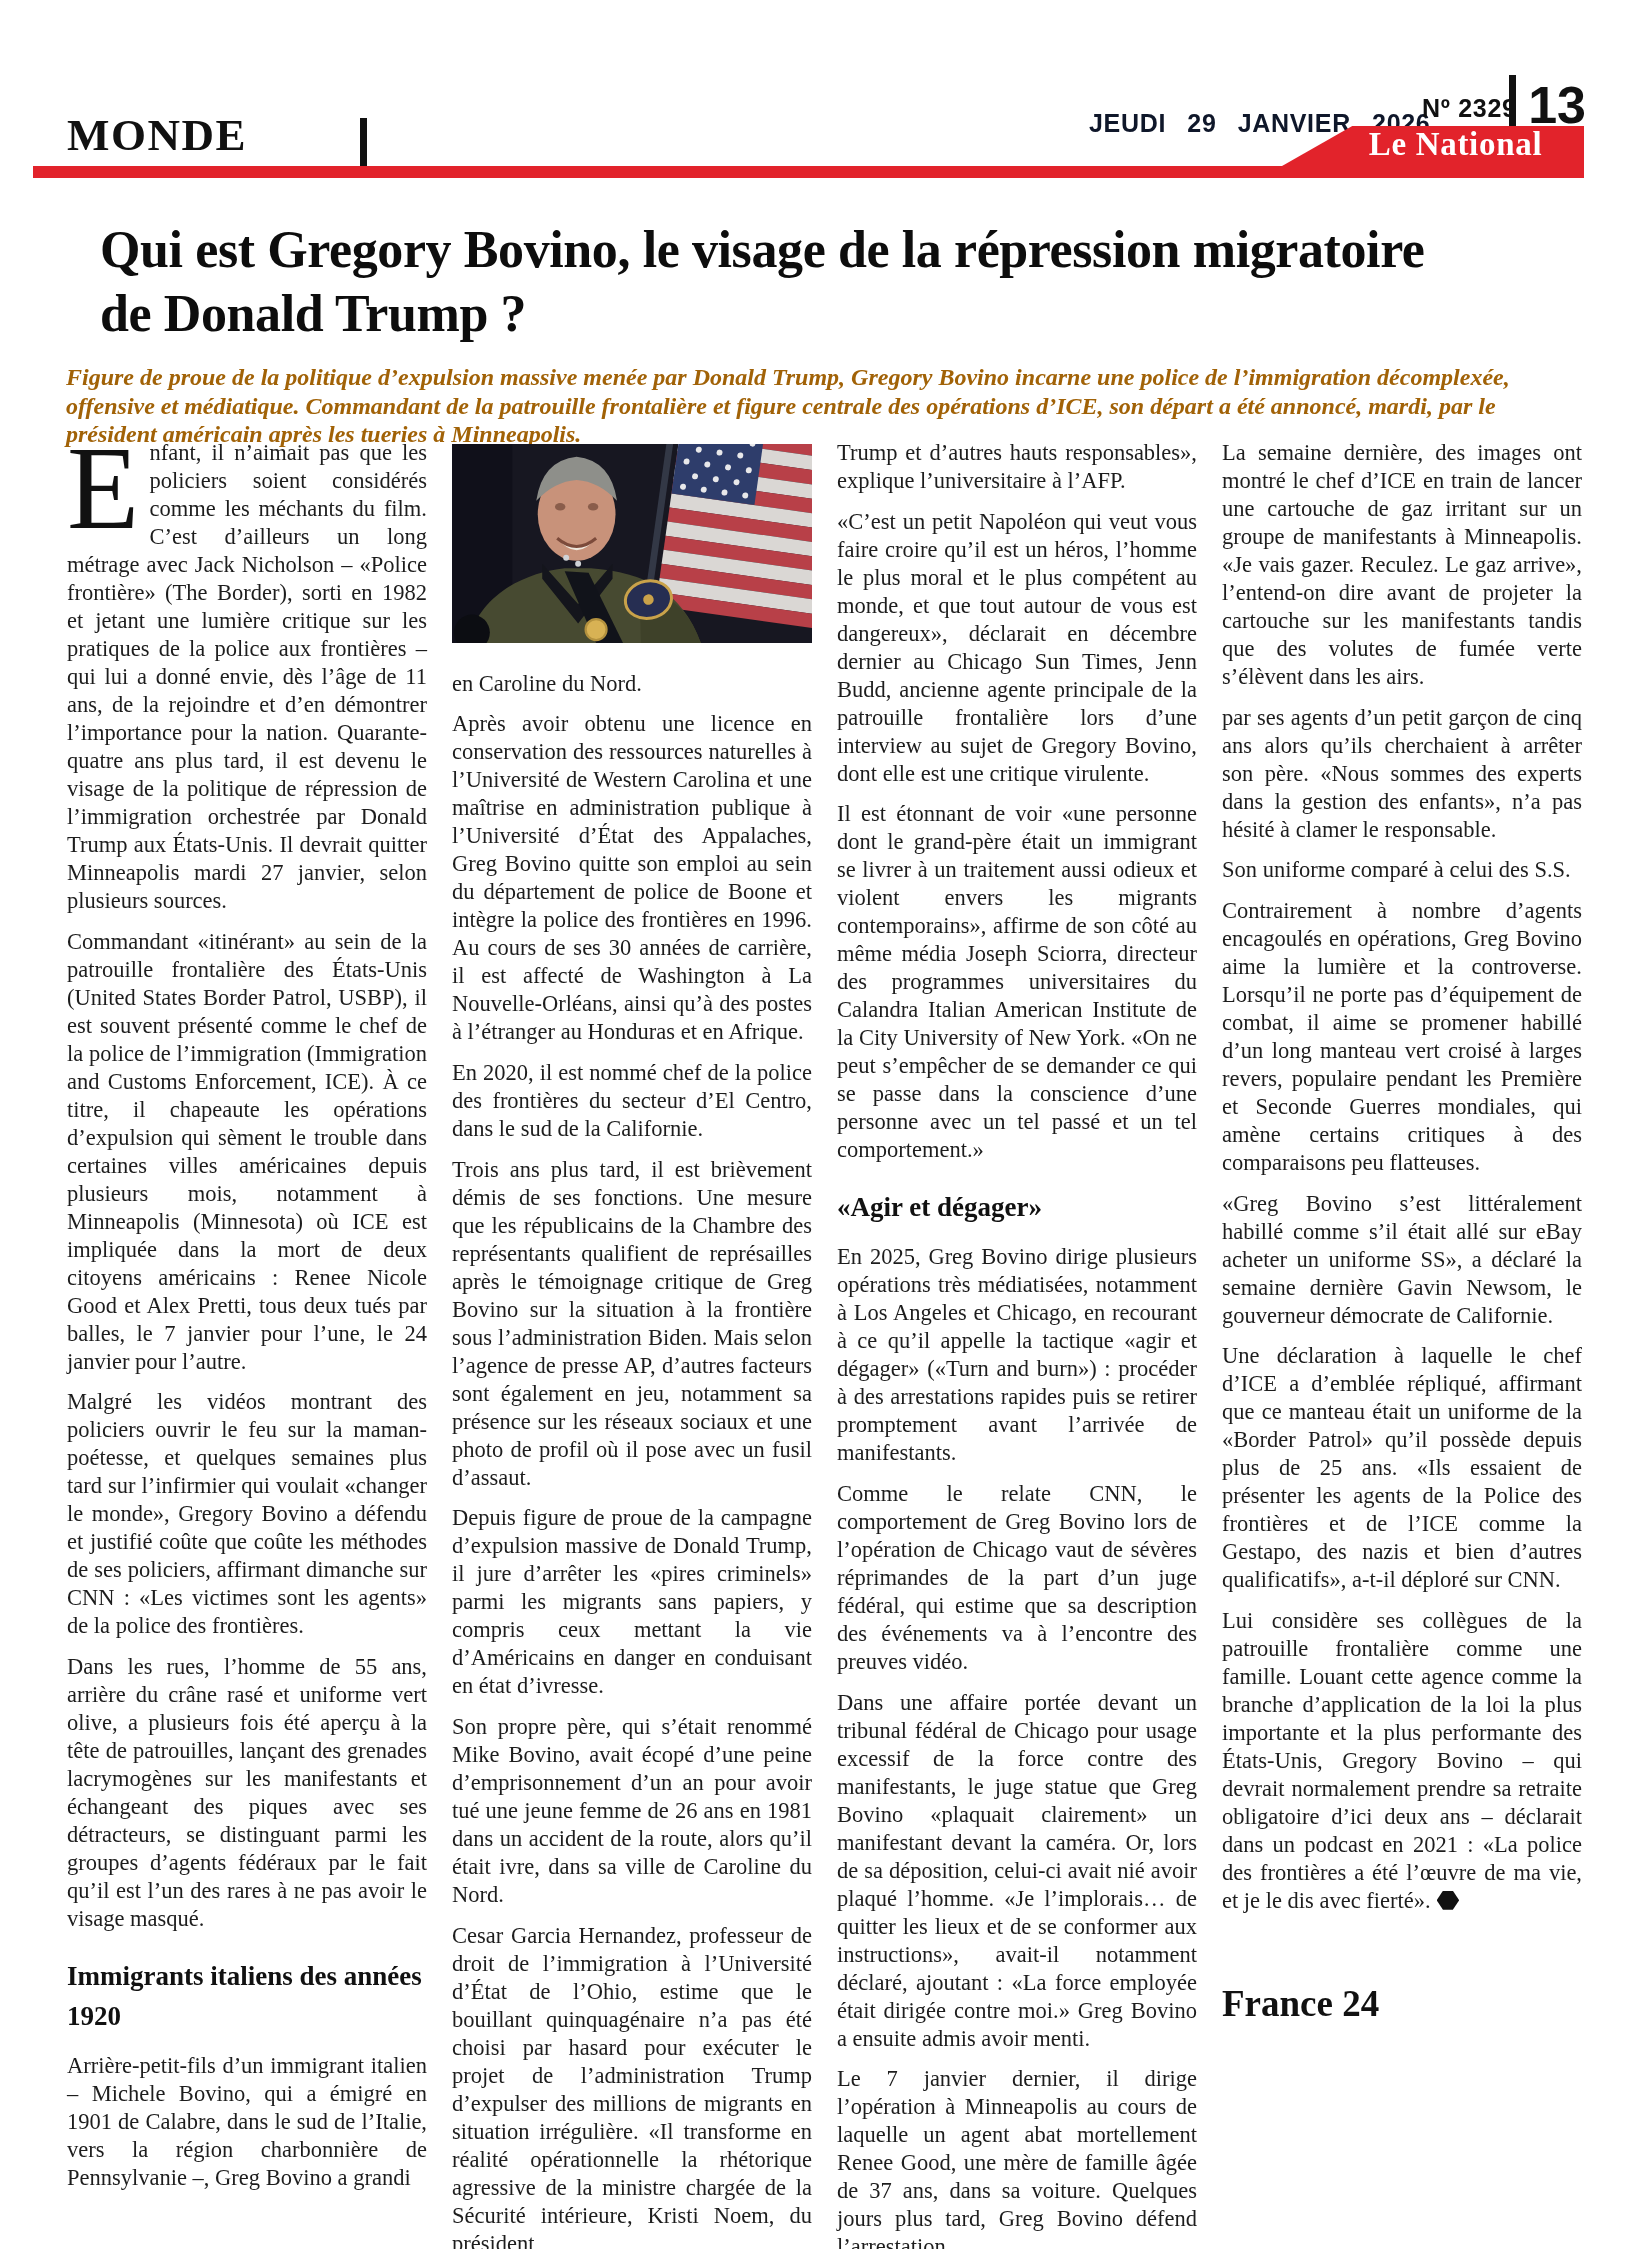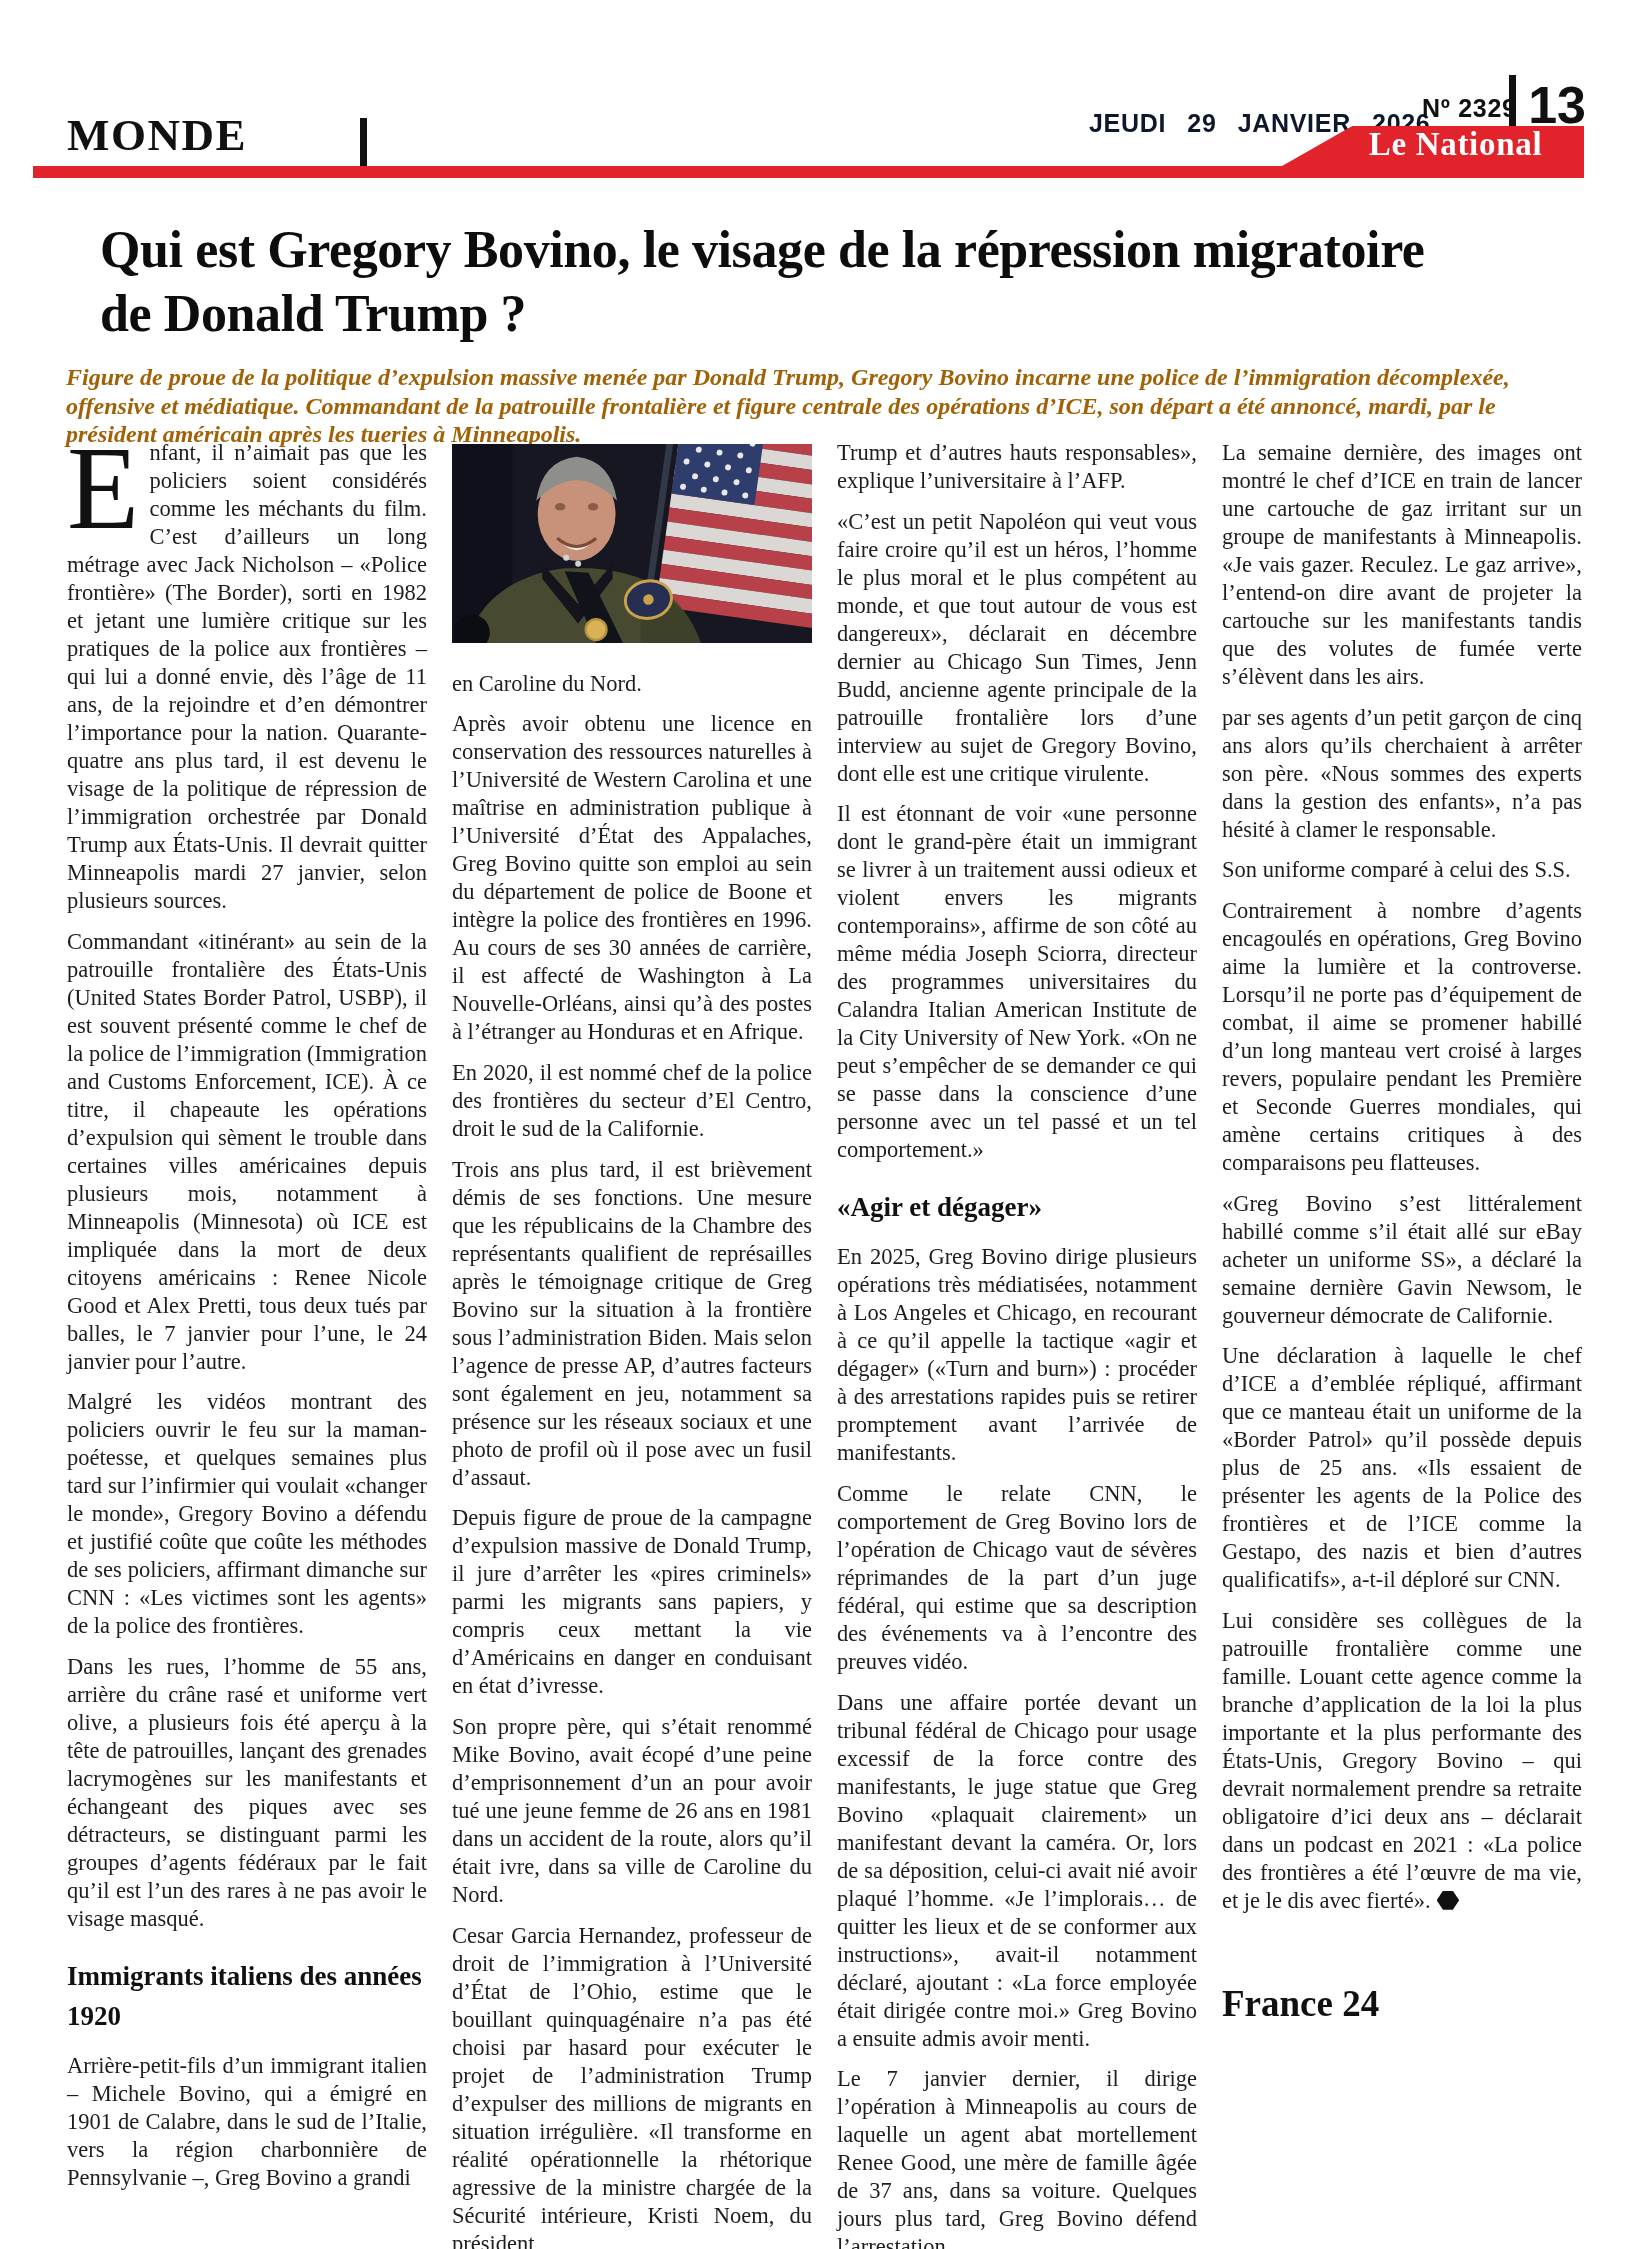--- a/index.html
+++ b/index.html
@@ -172,21 +172,21 @@
             <ellipse cx="262" cy="208" rx="31" ry="25" fill="#262e52" stroke="#c9a24a" stroke-width="4"></ellipse>
             <circle cx="262" cy="208" r="7" fill="#c9a24a"></circle>
           </g>
           <circle cx="192" cy="248" r="14" fill="#d8b254" stroke="#b3913e" stroke-width="3"></circle>
           <circle cx="26" cy="252" r="24" fill="#0c0d12"></circle>
         </g>
       </svg>
     </div>
     <p class="body-p">en Caroline du Nord.</p>
     <p class="body-p">Après avoir obtenu une licence en conservation des ressources naturelles à l’Université de Western Carolina et une maîtrise en administration publique à l’Université d’État des Appalaches, Greg Bovino quitte son emploi au sein du département de police de Boone et intègre la police des frontières en 1996. Au cours de ses 30 années de carrière, il est affecté de Washington à La Nouvelle-Orléans, ainsi qu’à des postes à l’étranger au Honduras et en Afrique.</p>
-    <p class="body-p">En 2020, il est nommé chef de la police des frontières du secteur d’El Centro, droit le sud de la Californie.</p>
+    <p class="body-p">En 2020, il est nommé chef de la police des frontières du secteur d’El Centro, dans le sud de la Californie.</p>
     <p class="body-p">Trois ans plus tard, il est brièvement démis de ses fonctions. Une mesure que les républicains de la Chambre des représentants qualifient de représailles après le témoignage critique de Greg Bovino sur la situation à la frontière sous l’administration Biden. Mais selon l’agence de presse AP, d’autres facteurs sont également en jeu, notamment sa présence sur les réseaux sociaux et une photo de profil où il pose avec un fusil d’assaut.</p>
     <p class="body-p">Depuis figure de proue de la campagne d’expulsion massive de Donald Trump, il jure d’arrêter les «pires criminels» parmi les migrants sans papiers, y compris ceux mettant la vie d’Américains en danger en conduisant en état d’ivresse.</p>
     <p class="body-p">Son propre père, qui s’était renommé Mike Bovino, avait écopé d’une peine d’emprisonnement d’un an pour avoir tué une jeune femme de 26 ans en 1981 dans un accident de la route, alors qu’il était ivre, dans sa ville de Caroline du Nord.</p>
     <p class="body-p">Cesar Garcia Hernandez, professeur de droit de l’immigration à l’Université d’État de l’Ohio, estime que le bouillant quinquagénaire n’a pas été choisi par hasard pour exécuter le projet de l’administration Trump d’expulser des millions de migrants en situation irrégulière. «Il transforme en réalité opérationnelle la rhétorique agressive de la ministre chargée de la Sécurité intérieure, Kristi Noem, du président</p>
   </div>
 
   <div class="col col-3">
     <p class="body-p">Trump et d’autres hauts responsables», explique l’universitaire à l’AFP.</p>
     <p class="body-p">«C’est un petit Napoléon qui veut vous faire croire qu’il est un héros, l’homme le plus moral et le plus compétent au monde, et que tout autour de vous est dangereux», déclarait en décembre dernier au Chicago Sun Times, Jenn Budd, ancienne agente principale de la patrouille frontalière lors d’une interview au sujet de Gregory Bovino, dont elle est une critique virulente.</p>
     <p class="body-p">Il est étonnant de voir «une personne dont le grand-père était un immigrant se livrer à un traitement aussi odieux et violent envers les migrants contemporains», affirme de son côté au même média Joseph Sciorra, directeur des programmes universitaires du Calandra Italian American Institute de la City University of New York. «On ne peut s’empêcher de se demander ce qui se passe dans la conscience d’une personne avec un tel passé et un tel comportement.»</p>

